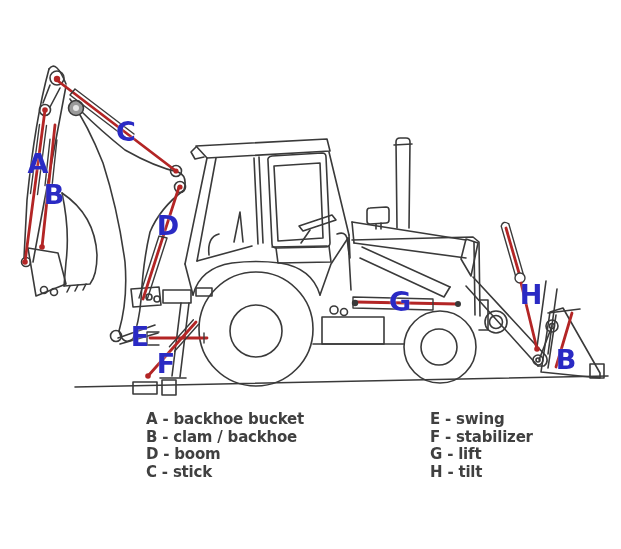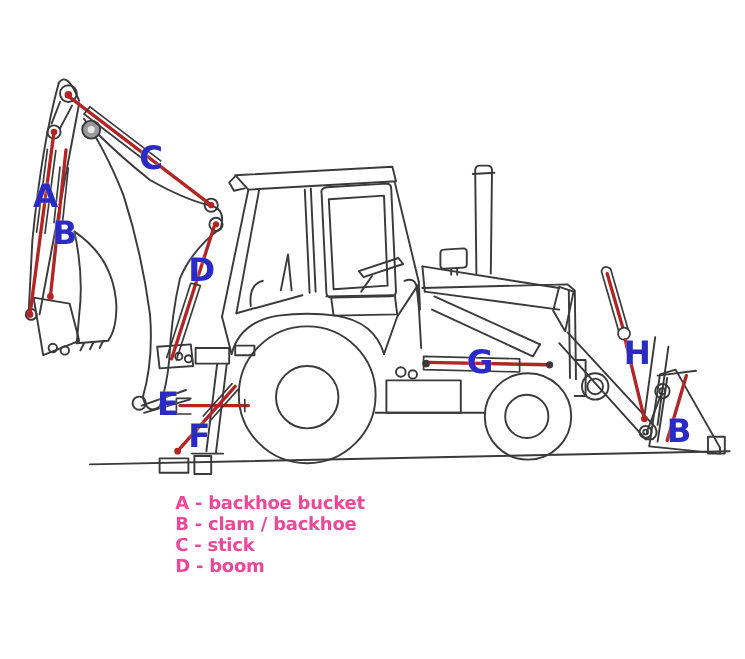--- a/index.html
+++ b/index.html
@@ -9,21 +9,21 @@
   }
   #drawing{position:absolute;left:0;top:0;}
   .marker{
     position:absolute;transform:translate(-50%,-54%);
     font-size:27px;font-weight:bold;color:#2a2ac4;line-height:1;
     text-shadow:0 0 2px rgba(255,255,255,.55);
     user-select:none;
   }
   .legend{
     position:absolute;top:411px;
-    font-size:15px;font-weight:bold;color:#ec4899;
+    font-size:15px;font-weight:bold;color:#404040;
     line-height:17.6px;letter-spacing:-0.2px;white-space:nowrap;
   }
   .legend-left{left:146px;}
   .legend-right{left:430px;}
 </style>
 </head>
 <body>
 
 <div id="stage">
 
@@ -228,17 +228,23 @@
   <span class="marker" style="left:168px;top:227px">D</span>
   <span class="marker" style="left:140px;top:338px">E</span>
   <span class="marker" style="left:166px;top:365px">F</span>
   <span class="marker" style="left:400px;top:303px">G</span>
   <span class="marker" style="left:531px;top:296px">H</span>
   <span class="marker" style="left:566px;top:361px">B</span>
 
   <div class="legend legend-left">
     <div>A - backhoe bucket</div>
     <div>B - clam / backhoe</div>
+    <div>D - boom</div>
     <div>C - stick</div>
-    <div>D - boom</div>
   </div>
+  <div class="legend legend-right">
+    <div>E - swing</div>
+    <div>F - stabilizer</div>
+    <div>G - lift</div>
+    <div>H - tilt</div>
+  </div>
 
 </div>
 
 </body></html>

